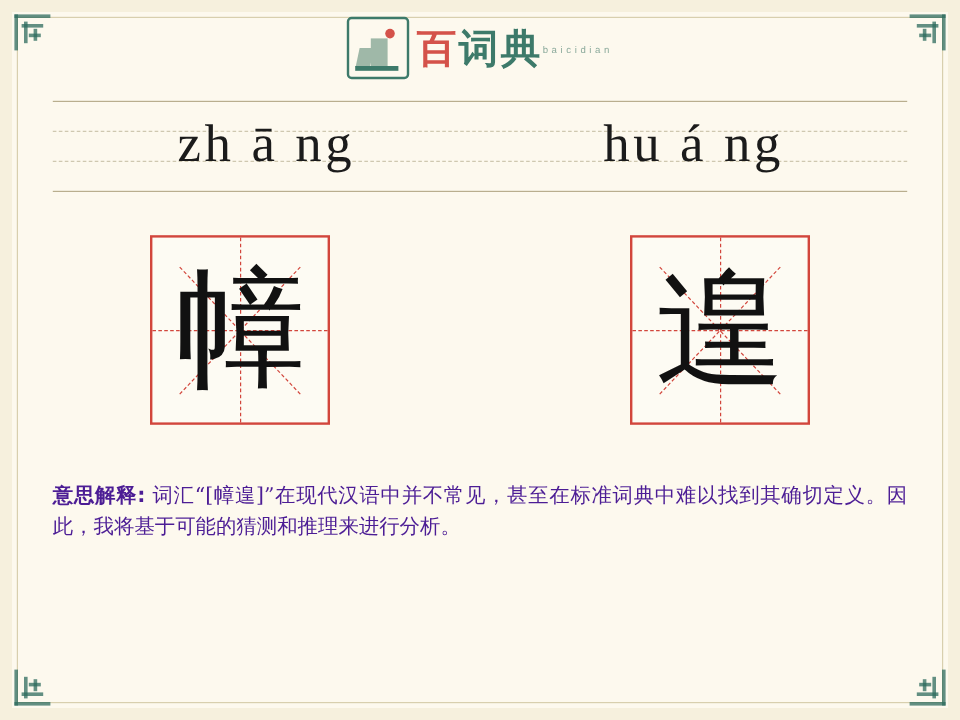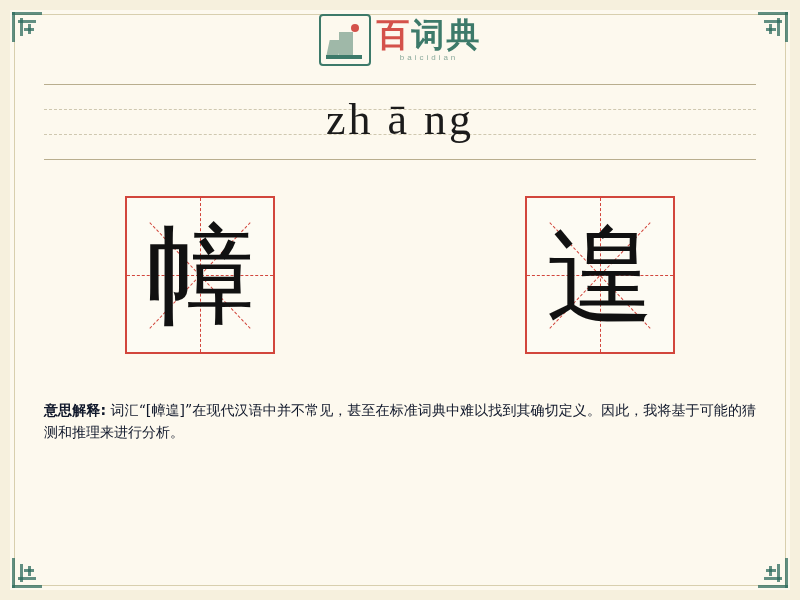--- a/index.html
+++ b/index.html
@@ -80,21 +80,20 @@
   .logo-mark .m3 { left: 5px;  bottom: 5px; width: 36px; height: 4px; background: #3d7a6a; }
   .logo-mark .dot {
     position: absolute;
     left: 30px; top: 8px;
     width: 8px; height: 8px;
     border-radius: 50%;
     background: #d4524a;
   }
   .logo-text {
     display: flex;
-    flex-direction: column;
     align-items: center;
     line-height: 1;
   }
   .logo-zh {
     font-size: 33px;
     color: #3d7a6a;
     font-weight: bold;
     letter-spacing: 2px;
     font-family: "DejaVu Sans", sans-serif;
   }
@@ -201,23 +200,23 @@
     color: #111;
     font-family: "DejaVu Sans", sans-serif;
   }
 
   
   .explain {
     position: absolute;
     left: 44px;
     right: 44px;
     top: 400px;
-    font-size: 14px;
+    font-size: 17px;
     line-height: 1.55;
-    color: #0f172a;
+    color: #4c1d95;
     font-family: "DejaVu Serif", serif;
     text-align: justify;
   }
   .explain .label {
     font-weight: bold;
     font-family: "DejaVu Sans", sans-serif;
   }
 </style>
 </head>
 <body>
@@ -272,20 +271,23 @@
 
 <div class="staff">
   <div class="line solid-top"></div>
   <div class="line dash-1"></div>
   <div class="line dash-2"></div>
   <div class="line solid-bottom"></div>
   <div class="pinyin-row">
     <div class="pinyin-cell">
       <div class="pinyin">zh ā ng</div>
     </div>
+    <div class="pinyin-cell">
+      <div class="pinyin">hu á ng</div>
+    </div>
   </div>
 </div>
 
 <div class="char-row">
   <div class="char-cell">
     <div class="tian-box">
       <div class="gl v-mid"></div>
       <div class="gl h-mid"></div>
       <div class="gl d1"></div>
       <div class="gl d2"></div>

